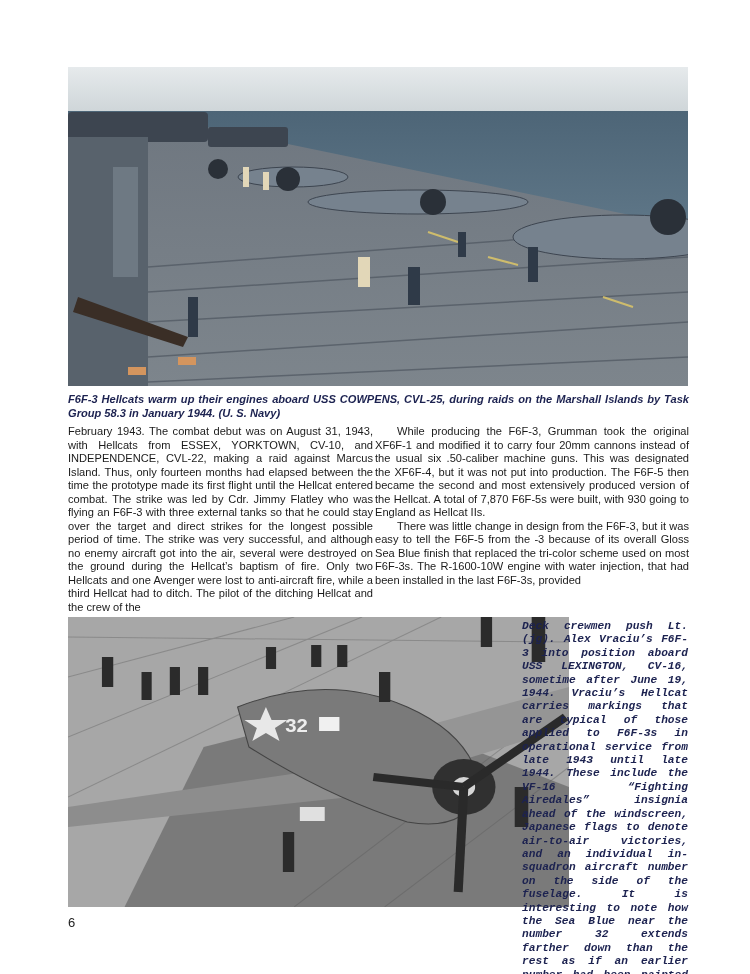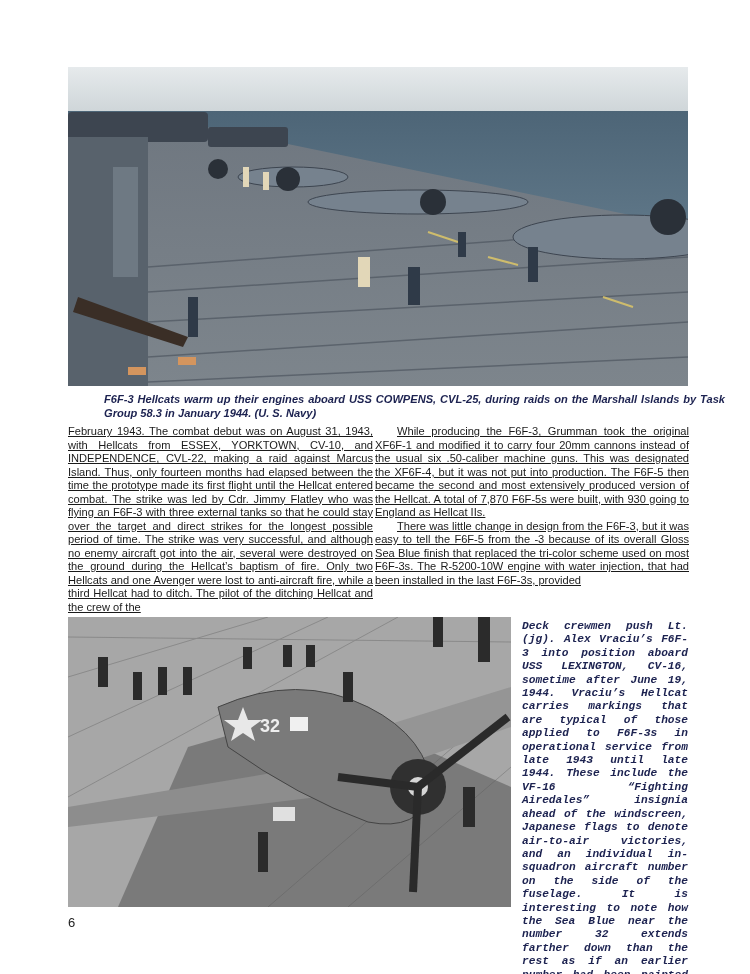--- a/index.html
+++ b/index.html
@@ -1,25 +1,25 @@
 <!DOCTYPE html>
 <html><head>
 <meta charset="utf-8">
 <style>
   html, body { margin: 0; padding: 0; background: #ffffff; }
   body { width: 750px; height: 974px; position: relative; overflow: hidden; font-family: "Liberation Sans", sans-serif; }
   .photo { position: absolute; overflow: hidden; }
   .photo svg { display: block; width: 100%; height: 100%; }
   #photo-top { left: 68px; top: 67px; width: 620px; height: 319px; }
-  #photo-bottom { left: 68px; top: 617px; width: 443px; height: 290px; }
+  #photo-bottom { left: 68px; top: 617px; width: 501px; height: 290px; }
   .caption { position: absolute; color: #1c2250; font-weight: bold; font-style: italic; font-size: 11.1px; line-height: 13.6px; text-align: justify; }
-  #caption-top { left: 68px; top: 393px; width: 621px; margin-left: 36px; }
+  #caption-top { left: 68px; top: 393px; width: 621px; }
   #caption-right { left: 522px; top: 620px; width: 166px; line-height: 13.4px; font-size: 11.2px; font-family: Liberation Mono, monospace; }
   .col { position: absolute; top: 425px; color: #1a1a1a; font-size: 11.1px; line-height: 13.5px; text-align: justify; }
-  .col p { margin: 0; text-decoration: underline; }
+  .col p { margin: 0; }
   .col p.indent { text-indent: 22px; }
   #col-left { left: 68px; width: 305px; }
   #col-right { left: 375px; width: 314px; }
   #page-number { position: absolute; left: 68px; top: 915px; font-size: 13px; color: #222; }
 </style>
 </head>
 <body>
 
 <div class="photo" id="photo-top">
   <svg viewBox="0 0 620 319" preserveAspectRatio="none">
@@ -92,21 +92,21 @@
 </div>
 
 <div class="caption" id="caption-top">F6F-3 Hellcats warm up their engines aboard USS COWPENS, CVL-25, during raids on the Marshall Islands by Task Group 58.3 in January 1944.  (U. S. Navy)</div>
 
 <div class="col" id="col-left">
   <p>February 1943.  The combat debut was on August 31, 1943, with Hellcats from ESSEX, YORKTOWN, CV-10, and INDEPENDENCE, CVL-22, making a raid against Marcus Island. Thus, only fourteen months had elapsed between the time the prototype made its first flight until the Hellcat entered combat. The strike was led by Cdr. Jimmy Flatley who was flying an F6F-3 with three external tanks so that he could stay over the target and direct strikes for the longest possible period of time. The strike was very successful, and although no enemy aircraft got into the air, several were destroyed on the ground during the Hellcat’s baptism of fire.  Only two Hellcats and one Avenger were lost to anti-aircraft fire, while a third Hellcat had to ditch.  The pilot of the ditching Hellcat and the crew of the</p>
 </div>
 
 <div class="col" id="col-right">
   <p class="indent">While producing the F6F-3, Grumman took the original XF6F-1 and modified it to carry four 20mm cannons instead of the usual six .50-caliber machine guns.  This was designated the XF6F-4, but it was not put into production.  The F6F-5 then became the second and most extensively produced version of the Hellcat.  A total of 7,870 F6F-5s were built, with 930 going to England as Hellcat IIs.</p>
-  <p class="indent">There was little change in design from the F6F-3, but it was easy to tell the F6F-5 from the -3 because of its overall Gloss Sea Blue finish that replaced the tri-color scheme used on most F6F-3s.  The R-5200-10W engine with water injection, that had been installed in the last F6F-3s, provided</p>
+  <p class="indent">There was little change in design from the F6F-3, but it was easy to tell the F6F-5 from the -3 because of its overall Gloss Sea Blue finish that replaced the tri-color scheme used on most F6F-3s.  The R-1600-10W engine with water injection, that had been installed in the last F6F-3s, provided</p>
 </div>
 
 <div class="photo" id="photo-bottom">
   <svg viewBox="0 0 443 290" preserveAspectRatio="none">
     <rect x="0" y="0" width="443" height="290" fill="#a7a7a7"></rect>
     <g stroke="#8a8a8a" stroke-width="1">
       <line x1="0" y1="20" x2="443" y2="25"></line>
       <line x1="0" y1="60" x2="200" y2="0"></line>
       <line x1="0" y1="120" x2="260" y2="0"></line>
       <line x1="0" y1="180" x2="330" y2="0"></line>

